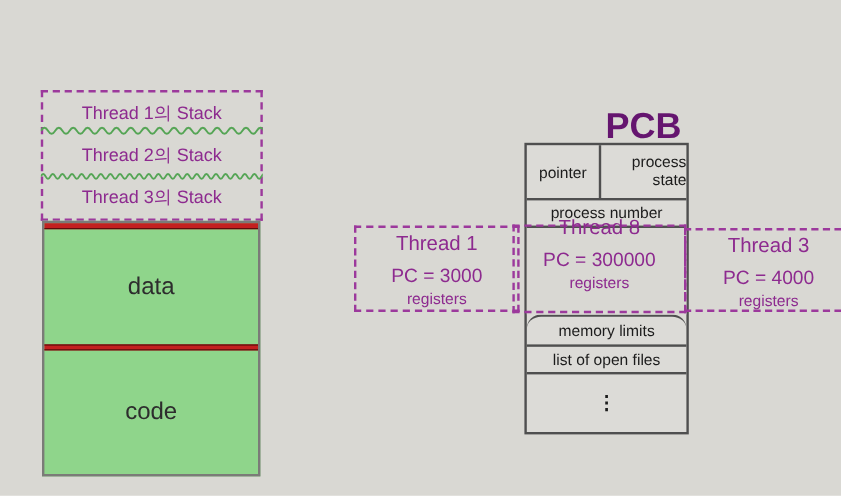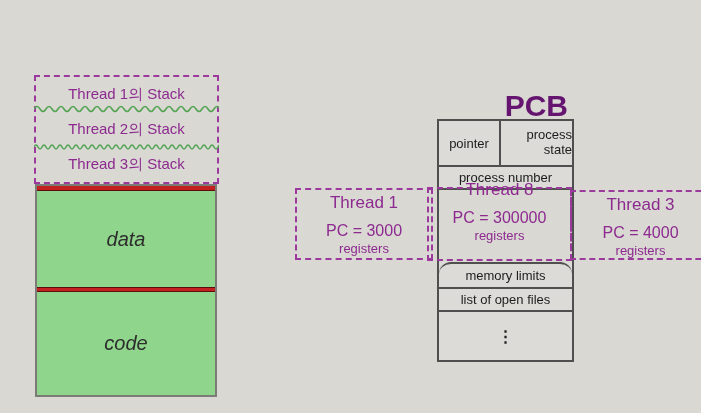--- a/index.html
+++ b/index.html
@@ -42,21 +42,21 @@
   .red-strip {
     height: 4px; background: var(--red-line, #c32020);
     border-bottom: 1px solid #5c0d0d;
   }
   .red-divider {
     height: 3px; background: var(--red-line, #c32020);
     border-top: 1px solid #5c0d0d; border-bottom: 1px solid #5c0d0d;
   }
   .mem-section {
     display: flex; align-items: center; justify-content: center;
-    font-size: 20px; color: #2d2d2d; font-style: italic;
+    font-size: 20px; color: #2d2d2d;
   }
   .mem-data { height: 96px; }
   .mem-code { flex: 1; }
 
   
   .pcb-title {
     left: 431px; top: 62px; width: 137px;
     text-align: right;
     font-size: 30px; font-weight: bold;
     color: var(--heading-purple, #65156f);

